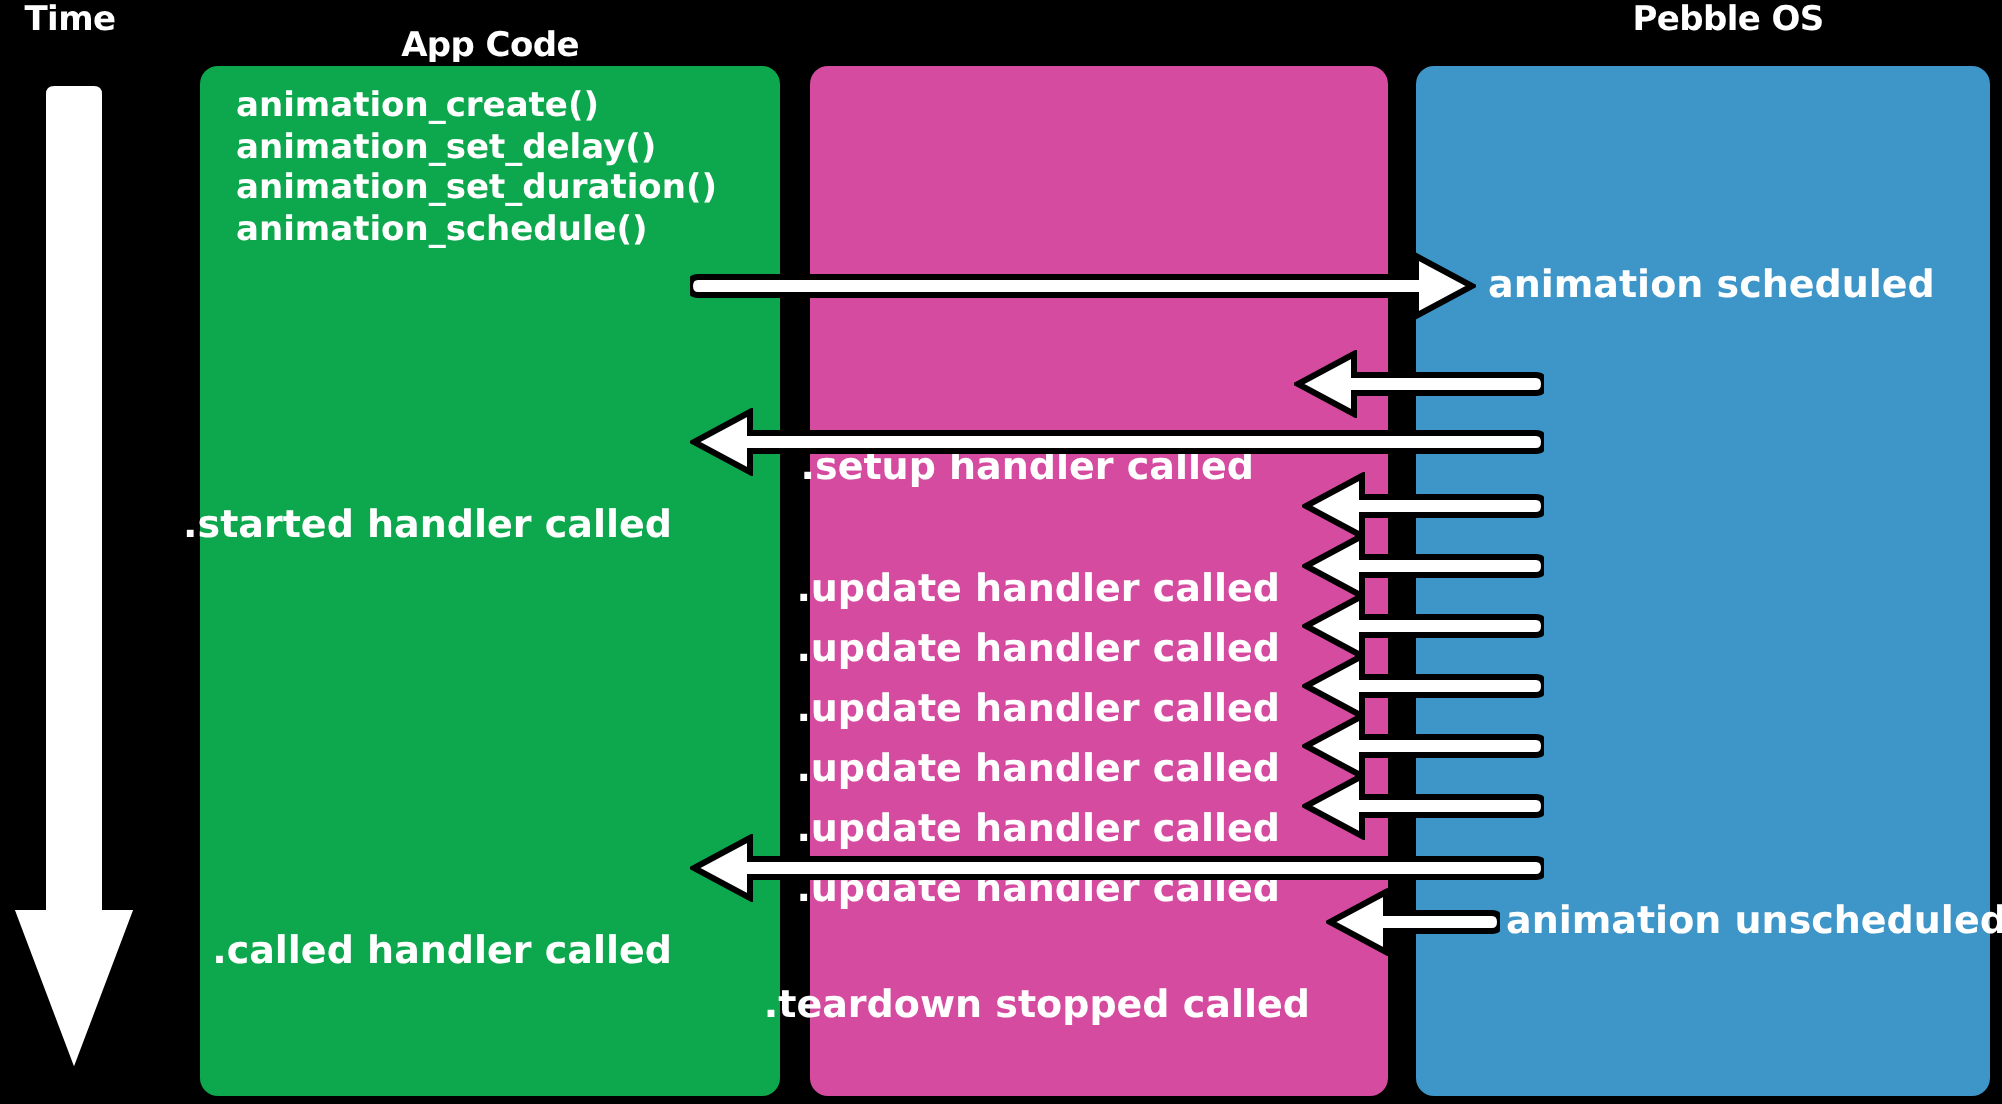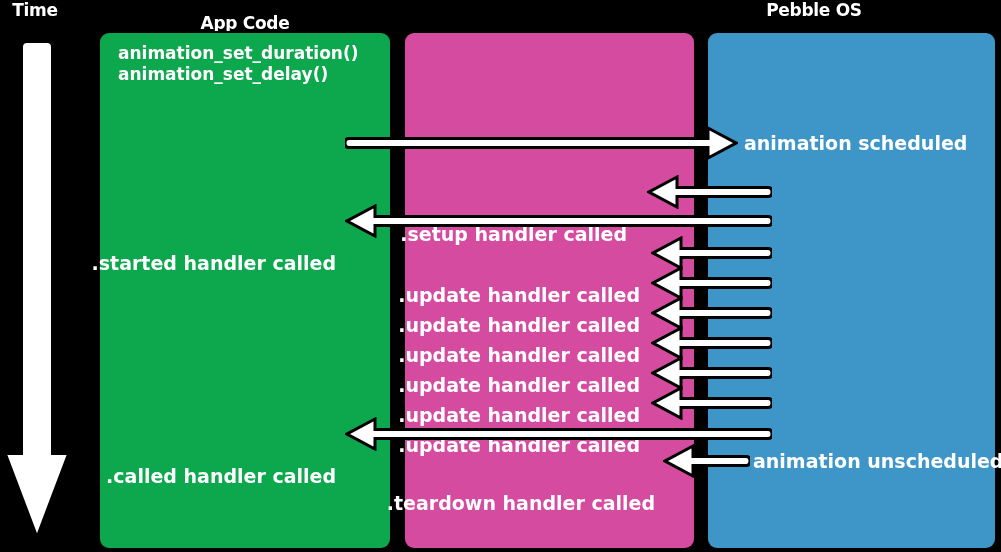--- a/index.html
+++ b/index.html
@@ -71,33 +71,35 @@
     pointer-events: none;
   }
 </style>
 </head>
 <body>
 
 <div id="stage">
 
   <div class="col-header" style="left:35px;  top:2px;">Time</div>
   <div class="col-header" style="left:245px; top:2px;margin-top:13px;">App Code</div>
-  <div class="col-header" style="left:814px; top:2px;">Pebble OS</div>
+  <div class="col-header" style="left:864px; top:2px;">Pebble OS</div>
 
   <div class="lane" id="lane-app"></div>
   <div class="lane" id="lane-anim"></div>
   <div class="lane" id="lane-pebble"></div>
 
   <svg id="time-arrow" viewBox="0 0 70 506" preserveAspectRatio="none">
     <path d="M 25 6 L 45 6 Q 50 6 50 11 L 50 418 L 66 418 L 35 500 L 4 418 L 20 418 L 20 11 Q 20 6 25 6 Z" fill="#ffffff" stroke="#000000" stroke-width="2"></path>
   </svg>
 
   <div style="position:absolute; left:118px; top:43px; color:#ffffff; font-weight:bold; font-size:17px; line-height:20.5px; white-space:nowrap;">
+    <div>animation_create()</div>
+    <div>animation_set_delay()</div>
     <div>animation_set_duration()</div>
-    <div>animation_set_delay()</div>
+    <div>animation_schedule()</div>
   </div>
 
   <div id="messages-layer">
       <div class="flow-label to-right" style="top: 143px; left: 744px;">animation scheduled</div>
       <svg class="flow-arrow" width="393" height="34" viewBox="0 0 393 34" style="left: 345px; top: 143px;">
         <path d="M 363 2 L 391 17 L 363 32 L 363 21.5 L 4 21.5 Q 0 21.5 0 17 Q 0 12.5 4 12.5 L 363 12.5 Z" fill="#ffffff" stroke="#000000" stroke-width="3" stroke-linejoin="miter"></path>
       </svg>
       <div class="flow-label to-left" style="top: 192px; left: 0px; width: 627px;">.setup handler called</div>
       <svg class="flow-arrow" width="125" height="34" viewBox="0 0 125 34" style="left: 647px; top: 192px;">
         <path d="M 30 2 L 2 17 L 30 32 L 30 21.5 L 121 21.5 Q 125 21.5 125 17 Q 125 12.5 121 12.5 L 30 12.5 Z" fill="#ffffff" stroke="#000000" stroke-width="3" stroke-linejoin="miter"></path>
@@ -127,20 +129,20 @@
         <path d="M 30 2 L 2 17 L 30 32 L 30 21.5 L 117 21.5 Q 121 21.5 121 17 Q 121 12.5 117 12.5 L 30 12.5 Z" fill="#ffffff" stroke="#000000" stroke-width="3" stroke-linejoin="miter"></path>
       </svg>
       <div class="flow-label to-left" style="top: 403px; left: 0px; width: 640px;">.update handler called</div>
       <svg class="flow-arrow" width="121" height="34" viewBox="0 0 121 34" style="left: 651px; top: 403px;">
         <path d="M 30 2 L 2 17 L 30 32 L 30 21.5 L 117 21.5 Q 121 21.5 121 17 Q 121 12.5 117 12.5 L 30 12.5 Z" fill="#ffffff" stroke="#000000" stroke-width="3" stroke-linejoin="miter"></path>
       </svg>
       <div class="flow-label to-left" style="top: 434px; left: 0px; width: 336px;">.called handler called</div>
       <svg class="flow-arrow" width="427" height="34" viewBox="0 0 427 34" style="left: 345px; top: 434px;">
         <path d="M 30 2 L 2 17 L 30 32 L 30 21.5 L 423 21.5 Q 427 21.5 427 17 Q 427 12.5 423 12.5 L 30 12.5 Z" fill="#ffffff" stroke="#000000" stroke-width="3" stroke-linejoin="miter"></path>
       </svg>
-      <div class="flow-label to-left" style="top: 461px; left: 0px; width: 655px;">.teardown handler called</div>
+      <div class="flow-label to-left" style="top: 461px; left: 0px; width: 655px;">.teardown stopped called</div>
       <svg class="flow-arrow" width="87" height="34" viewBox="0 0 87 34" style="left: 663px; top: 461px;">
         <path d="M 30 2 L 2 17 L 30 32 L 30 21.5 L 83 21.5 Q 87 21.5 87 17 Q 87 12.5 83 12.5 L 30 12.5 Z" fill="#ffffff" stroke="#000000" stroke-width="3" stroke-linejoin="miter"></path>
       </svg>
       <div class="flow-label to-right" style="top: 461px; left: 753px;">animation unscheduled</div>
     </div>
 
 </div>
 
 </body></html>

